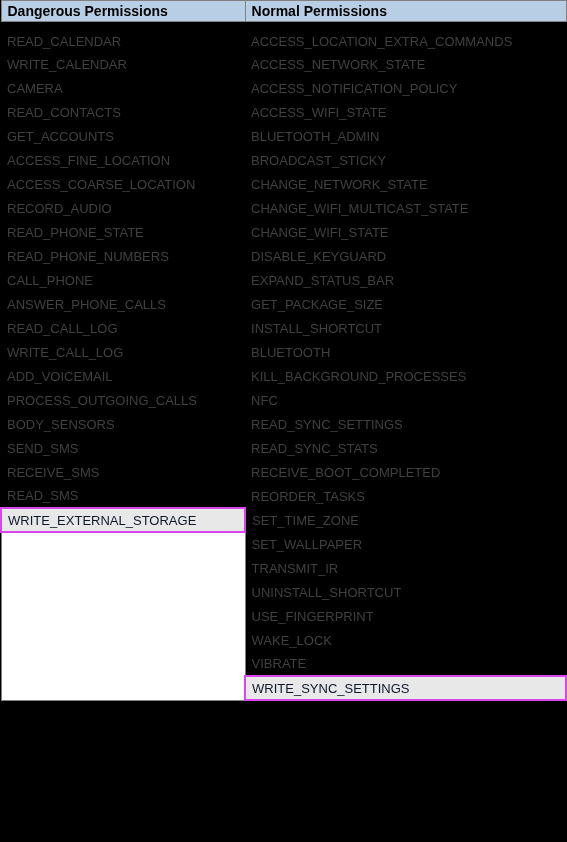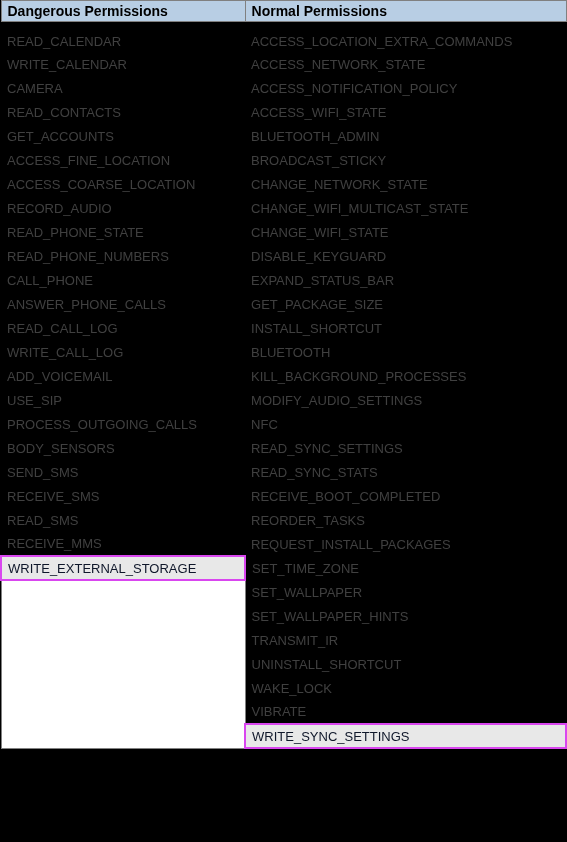--- a/index.html
+++ b/index.html
@@ -117,66 +117,58 @@
       </tr>
       <tr>
         <td class="col-dangerous">WRITE_CALL_LOG</td>
         <td class="col-normal">BLUETOOTH</td>
       </tr>
       <tr>
         <td class="col-dangerous">ADD_VOICEMAIL</td>
         <td class="col-normal">KILL_BACKGROUND_PROCESSES</td>
       </tr>
       <tr>
-        <td class="col-dangerous">USE_SIP</td>
-        <td class="col-normal">MODIFY_AUDIO_SETTINGS</td>
-      </tr>
-      <tr>
         <td class="col-dangerous">PROCESS_OUTGOING_CALLS</td>
         <td class="col-normal">NFC</td>
       </tr>
       <tr>
         <td class="col-dangerous">BODY_SENSORS</td>
         <td class="col-normal">READ_SYNC_SETTINGS</td>
       </tr>
       <tr>
         <td class="col-dangerous">SEND_SMS</td>
         <td class="col-normal">READ_SYNC_STATS</td>
       </tr>
       <tr>
         <td class="col-dangerous">RECEIVE_SMS</td>
         <td class="col-normal">RECEIVE_BOOT_COMPLETED</td>
       </tr>
       <tr>
         <td class="col-dangerous">READ_SMS</td>
         <td class="col-normal">REORDER_TASKS</td>
       </tr>
       <tr>
-        <td class="col-dangerous">RECEIVE_MMS</td>
-        <td class="col-normal">REQUEST_INSTALL_PACKAGES</td>
-      </tr>
-      <tr>
         <td class="col-dangerous highlighted">WRITE_EXTERNAL_STORAGE</td>
         <td class="col-normal">SET_TIME_ZONE</td>
       </tr>
       <tr>
         <td class="col-dangerous empty-bordered" style="border-bottom: none;"></td>
         <td class="col-normal">SET_WALLPAPER</td>
       </tr>
       <tr>
         <td class="col-dangerous empty-bordered" style="border-bottom: none; border-top: none;"></td>
-        <td class="col-normal">SET_WALLPAPER_HINTS</td>
-      </tr>
-      <tr>
-        <td class="col-dangerous empty-bordered" style="border-bottom: none; border-top: none;"></td>
         <td class="col-normal">TRANSMIT_IR</td>
       </tr>
       <tr>
         <td class="col-dangerous empty-bordered" style="border-bottom: none; border-top: none;"></td>
         <td class="col-normal">UNINSTALL_SHORTCUT</td>
+      </tr>
+      <tr>
+        <td class="col-dangerous empty-bordered" style="border-bottom: none; border-top: none;"></td>
+        <td class="col-normal">USE_FINGERPRINT</td>
       </tr>
       <tr>
         <td class="col-dangerous empty-bordered" style="border-bottom: none; border-top: none;"></td>
         <td class="col-normal">WAKE_LOCK</td>
       </tr>
       <tr>
         <td class="col-dangerous empty-bordered" style="border-bottom: none; border-top: none;"></td>
         <td class="col-normal">VIBRATE</td>
       </tr>
       <tr>

